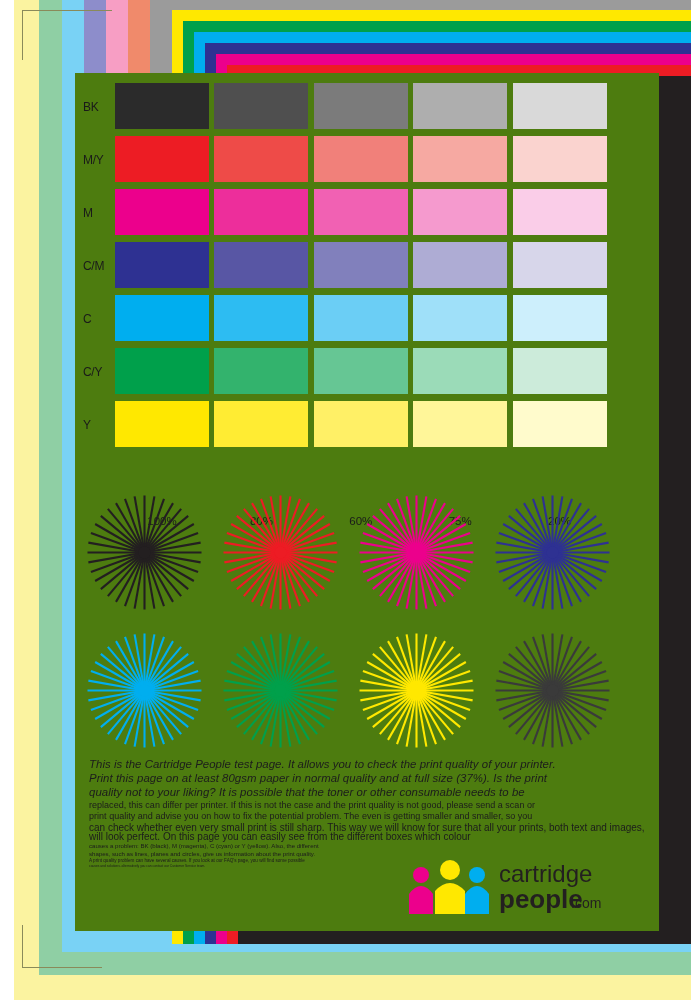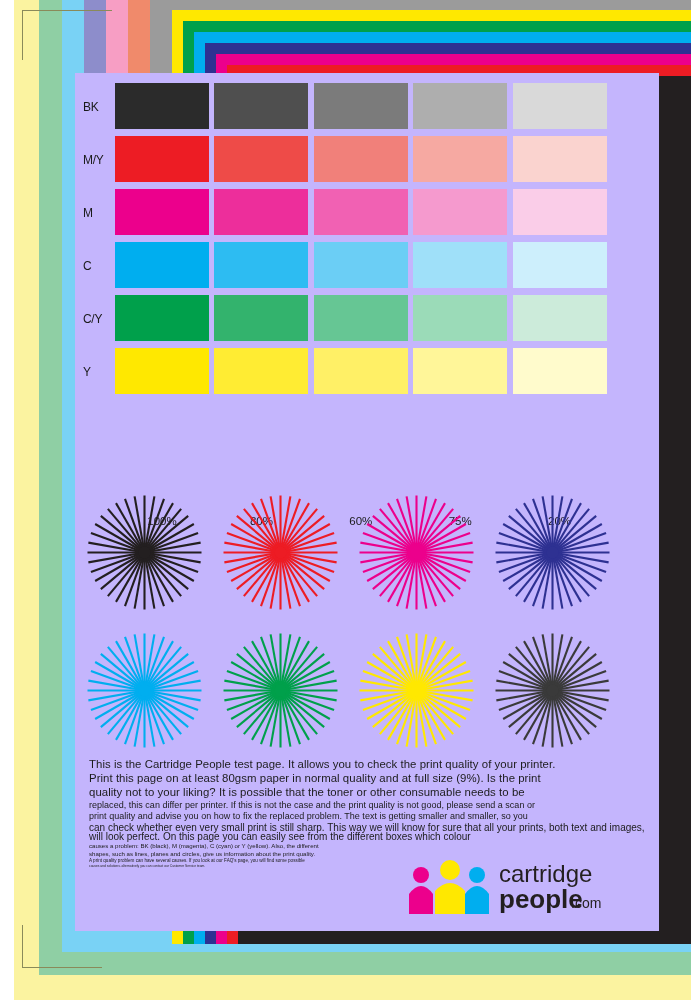--- a/index.html
+++ b/index.html
@@ -4,42 +4,42 @@
 <style>
   html,body{margin:0;padding:0;background:#ffffff;}
   body{width:691px;height:1000px;overflow:hidden;font-family:"Liberation Sans",sans-serif;}
 
   #page{position:relative;width:691px;height:1000px;background:#ffffff;}
 
   
   .frame{position:absolute;}
 
   
-  #sheet{position:absolute;left:75px;top:73px;width:584px;height:858px;background:#c4b5fd;z-index:60;}
+  #sheet{position:absolute;left:75px;top:73px;width:584px;height:858px;background:#4d7c0f;z-index:60;}
 
   
   #grid{position:absolute;left:0px;top:10px;width:537px;}
   .grow{position:relative;height:49px;margin-bottom:4px;}
   .glabel{position:absolute;left:8px;top:0;height:49px;line-height:49px;
           font-size:12px;color:#1a1a1a;letter-spacing:-0.3px;white-space:nowrap;}
   .gcells{position:absolute;left:40px;top:0;height:49px;width:497px;}
   .cell{position:absolute;top:0;width:94px;height:46px;}
 
   
   #pcts{position:absolute;left:40px;top:442px;width:497px;height:20px;}
   .pct{position:absolute;top:0;width:94px;text-align:center;font-size:11.5px;color:#1a1a1a;}
 
   
   #bursts{position:absolute;left:8px;top:418px;width:529px;height:262px;}
   .burst{position:absolute;width:123px;height:123px;}
   .burst svg{display:block;width:123px;height:123px;}
 
   
   #copy{position:absolute;left:14px;top:684px;width:512px;color:#1c1c1c;}
-  .t1{font-size:11.4px;line-height:14.2px;letter-spacing:0.05px;}
+  .t1{font-size:11.4px;line-height:14.2px;letter-spacing:0.05px;font-style:italic;}
   .t2{font-size:9.0px;line-height:11.6px;letter-spacing:0.02px;}
   .t3{font-size:10px;line-height:9.6px;}
   .t4{font-size:6.1px;line-height:7.9px;}
   .t5{font-size:4.6px;line-height:5.9px;}
   .t6{font-size:3.3px;line-height:4.3px;}
   .tline{display:block;white-space:nowrap;}
 
   
   #logo{position:absolute;left:395px;top:858px;width:212px;height:58px;z-index:70;}
   #logo svg{display:block;}
@@ -98,20 +98,30 @@
           </div>
         </div>
         <div class="grow">
           <div class="glabel">M</div>
           <div class="gcells">
             <div class="cell" style="left: 0px; width: 94px; background: rgb(236, 0, 140);"></div>
             <div class="cell" style="left: 99.4px; width: 94px; background: rgb(237, 46, 155);"></div>
             <div class="cell" style="left: 198.8px; width: 94px; background: rgb(241, 97, 179);"></div>
             <div class="cell" style="left: 298.2px; width: 94px; background: rgb(245, 154, 206);"></div>
             <div class="cell" style="left: 397.6px; width: 94px; background: rgb(250, 205, 232);"></div>
+          </div>
+        </div>
+        <div class="grow">
+          <div class="glabel">C/M</div>
+          <div class="gcells">
+            <div class="cell" style="left: 0px; width: 94px; background: rgb(46, 49, 146);"></div>
+            <div class="cell" style="left: 99.4px; width: 94px; background: rgb(88, 86, 164);"></div>
+            <div class="cell" style="left: 198.8px; width: 94px; background: rgb(129, 128, 188);"></div>
+            <div class="cell" style="left: 298.2px; width: 94px; background: rgb(174, 172, 212);"></div>
+            <div class="cell" style="left: 397.6px; width: 94px; background: rgb(215, 214, 234);"></div>
           </div>
         </div>
         <div class="grow">
           <div class="glabel">C</div>
           <div class="gcells">
             <div class="cell" style="left: 0px; width: 94px; background: rgb(0, 174, 239);"></div>
             <div class="cell" style="left: 99.4px; width: 94px; background: rgb(45, 188, 242);"></div>
             <div class="cell" style="left: 198.8px; width: 94px; background: rgb(107, 206, 245);"></div>
             <div class="cell" style="left: 298.2px; width: 94px; background: rgb(159, 224, 249);"></div>
             <div class="cell" style="left: 397.6px; width: 94px; background: rgb(205, 239, 252);"></div>
@@ -474,26 +484,26 @@
             <line x1="66.69615242270663" y1="58.5" x2="110.86344801571299" y2="32.99999999999997" stroke="#3A3A3A" stroke-width="2.1" stroke-linecap="butt"></line>
             <line x1="67.13815572471545" y1="59.447879140045984" x2="115.06247938479676" y2="42.00485183043684" stroke="#3A3A3A" stroke-width="2.1" stroke-linecap="butt"></line>
             <line x1="67.40884651807325" y1="60.45811093399842" x2="117.63404192169585" y2="51.60205387298497" stroke="#3A3A3A" stroke-width="2.1" stroke-linecap="butt"></line>
           </svg>
         </div>
       </div>
 
     <div id="copy">
       <div class="t1">
           <span class="tline">This is the Cartridge People test page. It allows you to check the print quality of your printer.</span>
-          <span class="tline">Print this page on at least 80gsm paper in normal quality and at full size (9%). Is the print</span>
+          <span class="tline">Print this page on at least 80gsm paper in normal quality and at full size (37%). Is the print</span>
           <span class="tline">quality not to your liking? It is possible that the toner or other consumable needs to be</span>
         </div>
       <div class="t2">
           <span class="tline">replaced, this can differ per printer. If this is not the case and the print quality is not good, please send a scan or</span>
-          <span class="tline">print quality and advise you on how to fix the replaced problem. The text is getting smaller and smaller, so you</span>
+          <span class="tline">print quality and advise you on how to fix the potential problem. The even is getting smaller and smaller, so you</span>
         </div>
       <div class="t3">
           <span class="tline">can check whether even very small print is still sharp. This way we will know for sure that all your prints, both text and images,</span>
           <span class="tline">will look perfect. On this page you can easily see from the different boxes which colour</span>
         </div>
       <div class="t4">
           <span class="tline">causes a problem: BK (black), M (magenta), C (cyan) or Y (yellow). Also, the different</span>
           <span class="tline">shapes, such as lines, planes and circles, give us information about the print quality.</span>
         </div>
       <div class="t5">

